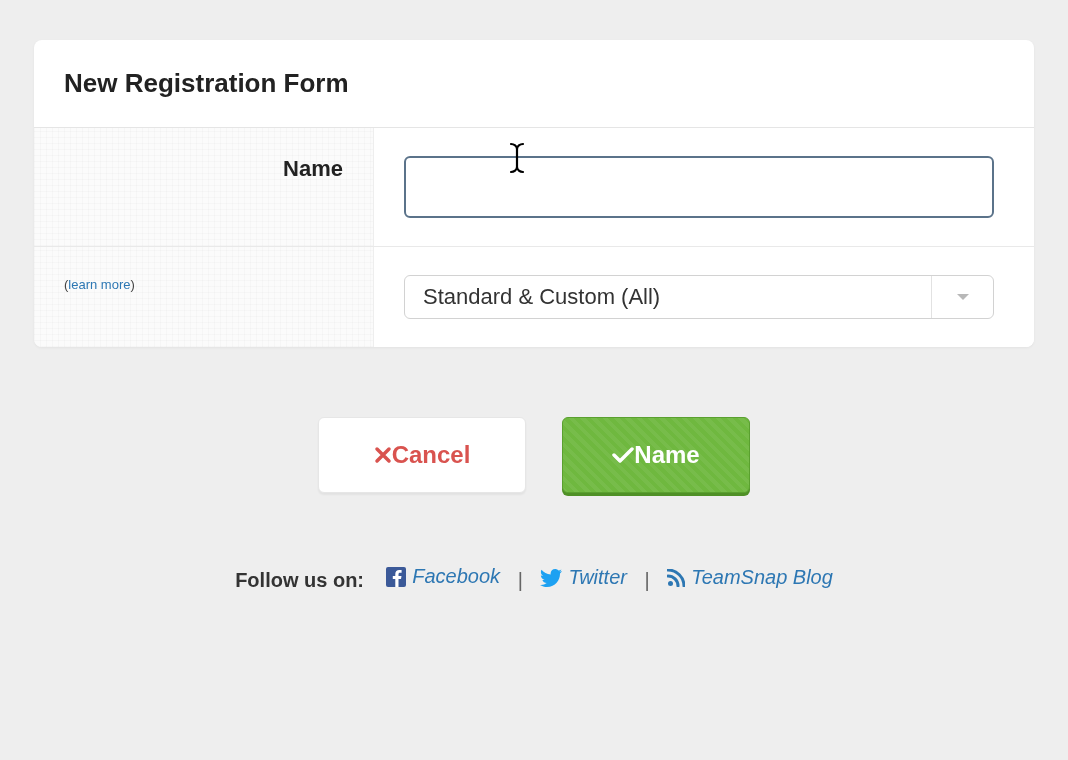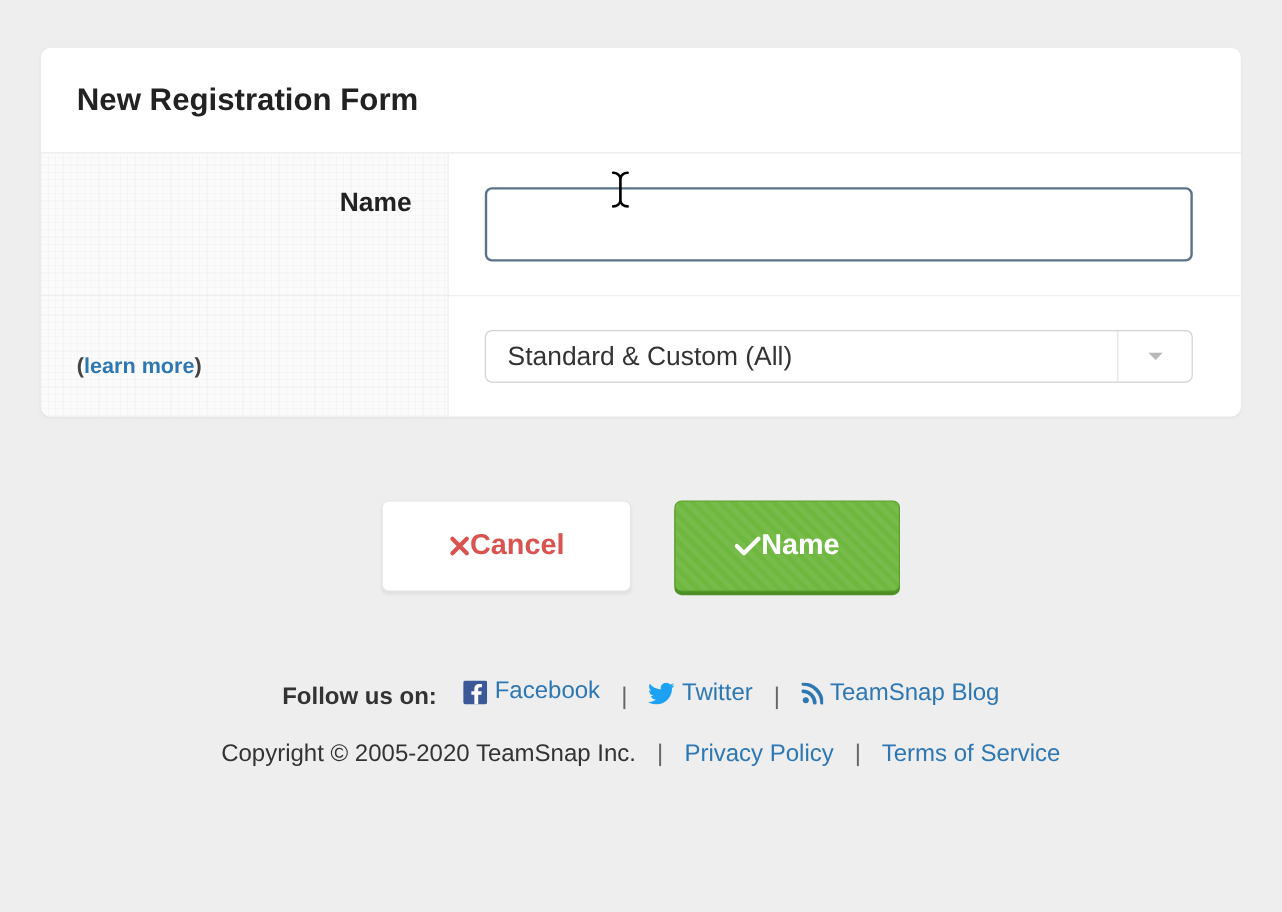--- a/index.html
+++ b/index.html
@@ -44,24 +44,24 @@
       repeating-linear-gradient(90deg, rgba(0,0,0,0.02), rgba(0,0,0,0.02) 1px, transparent 1px, transparent 6px);
     border-right: 1px solid #eeeeee;
   }
   .form-label-cell .label-main {
     font-size: 22px;
     font-weight: 700;
     color: #222;
     text-align: right;
   }
   .form-label-cell .label-sub {
-    font-size: 18px;
-    font-weight: 700;
+    font-size: 13px;
+    font-weight: 400;
     color: #444;
-    margin-top: 20px;
+    margin-top: 2px;
   }
   .form-label-cell .label-sub a {
     color: #2d77b3;
     text-decoration: none;
   }
   .form-field-cell {
     flex: 1;
     padding: 28px 30px;
     background: #ffffff;
   }
@@ -146,20 +146,21 @@
   .footer .follow-label { font-weight: 700; text-align: center; }
   .footer a { color: #2d77b3; text-decoration: none; }
   .footer .sep { color: #666; margin: 0 12px; }
   .footer-line2 { margin-top: 24px; font-size: 20px; color: #333; }
   .social-link {
     display: inline-flex;
     align-items: center;
     gap: 6px;
     color: #2d77b3;
     text-decoration: none;
+    font-style: italic;
   }
   .social-link svg { vertical-align: middle; }
 
   
   .ibeam-cursor {
     position: absolute;
     pointer-events: none;
   }
   .input-wrap { position: relative; }
 </style>
@@ -242,22 +243,15 @@
       <span class="sep">|</span>
       <a href="#" class="social-link">
         <svg width="18" height="18" viewBox="0 0 18 18">
           <circle cx="3.5" cy="14.5" r="2.5" fill="#2d77b3"></circle>
           <path d="M1 7 a10 10 0 0 1 10 10" stroke="#2d77b3" stroke-width="3" fill="none" stroke-linecap="round"></path>
           <path d="M1 1 a16 16 0 0 1 16 16" stroke="#2d77b3" stroke-width="3" fill="none" stroke-linecap="round"></path>
         </svg>
         <span>TeamSnap Blog</span>
       </a>
     </div>
-    <div class="footer-line2">
-      <span>Copyright © 2005-2020 TeamSnap Inc.</span>
-      <span class="sep">|</span>
-      <a href="#">Privacy Policy</a>
-      <span class="sep">|</span>
-      <a href="#">Terms of Service</a>
-    </div>
   </div>
 
 </div>
 
 </body></html>

